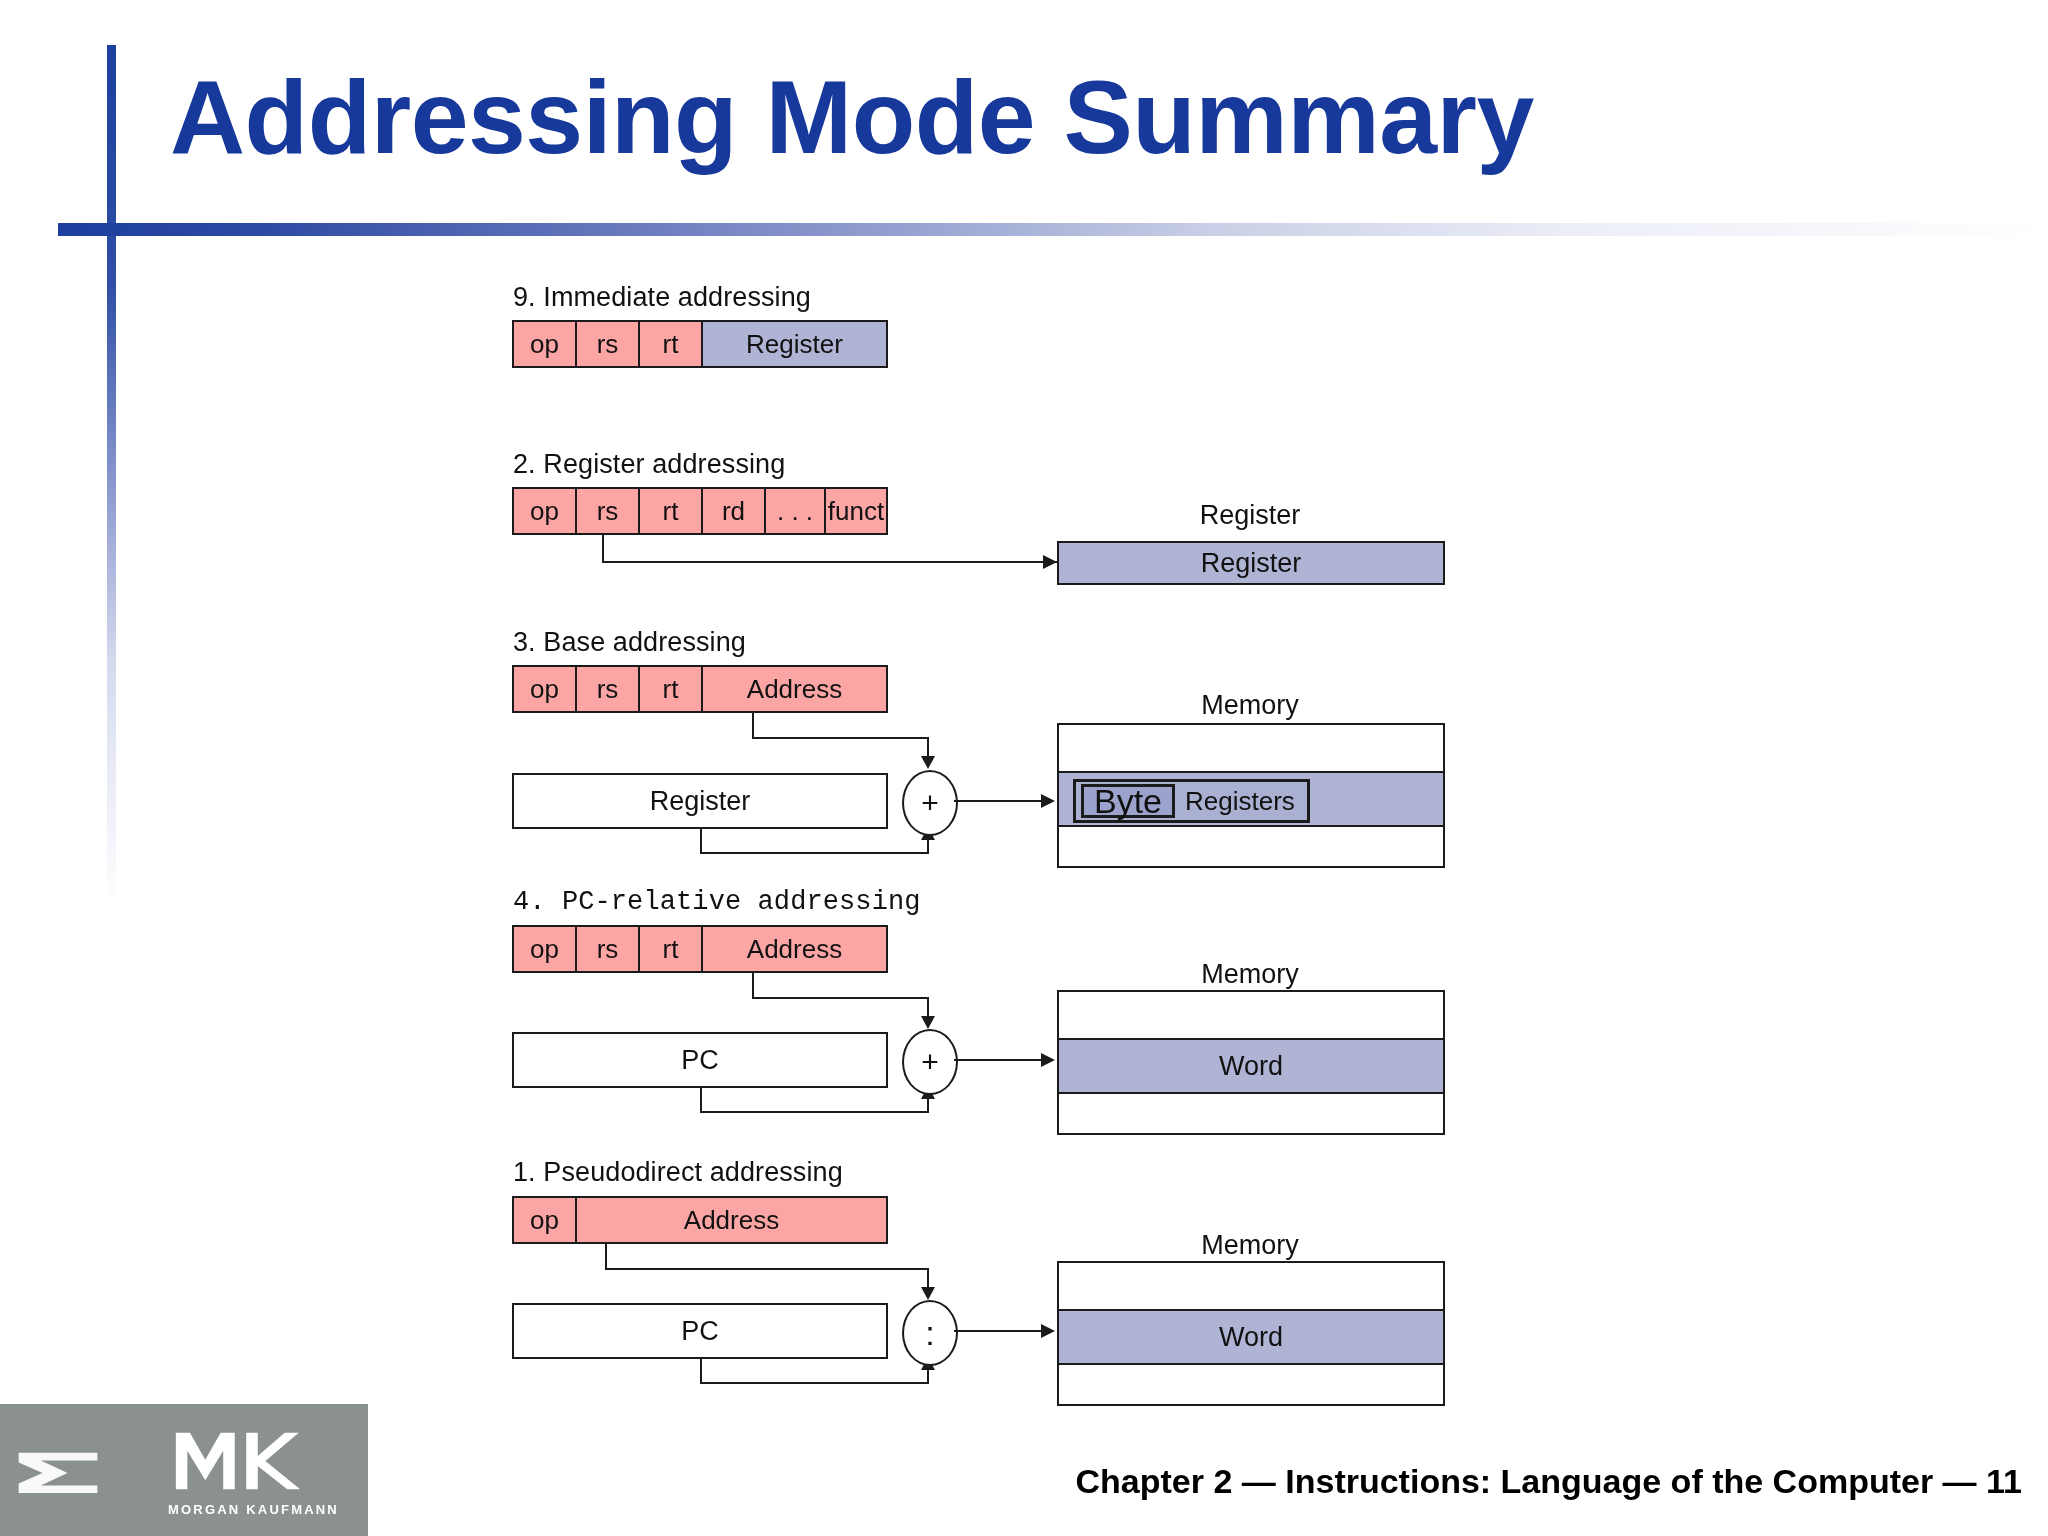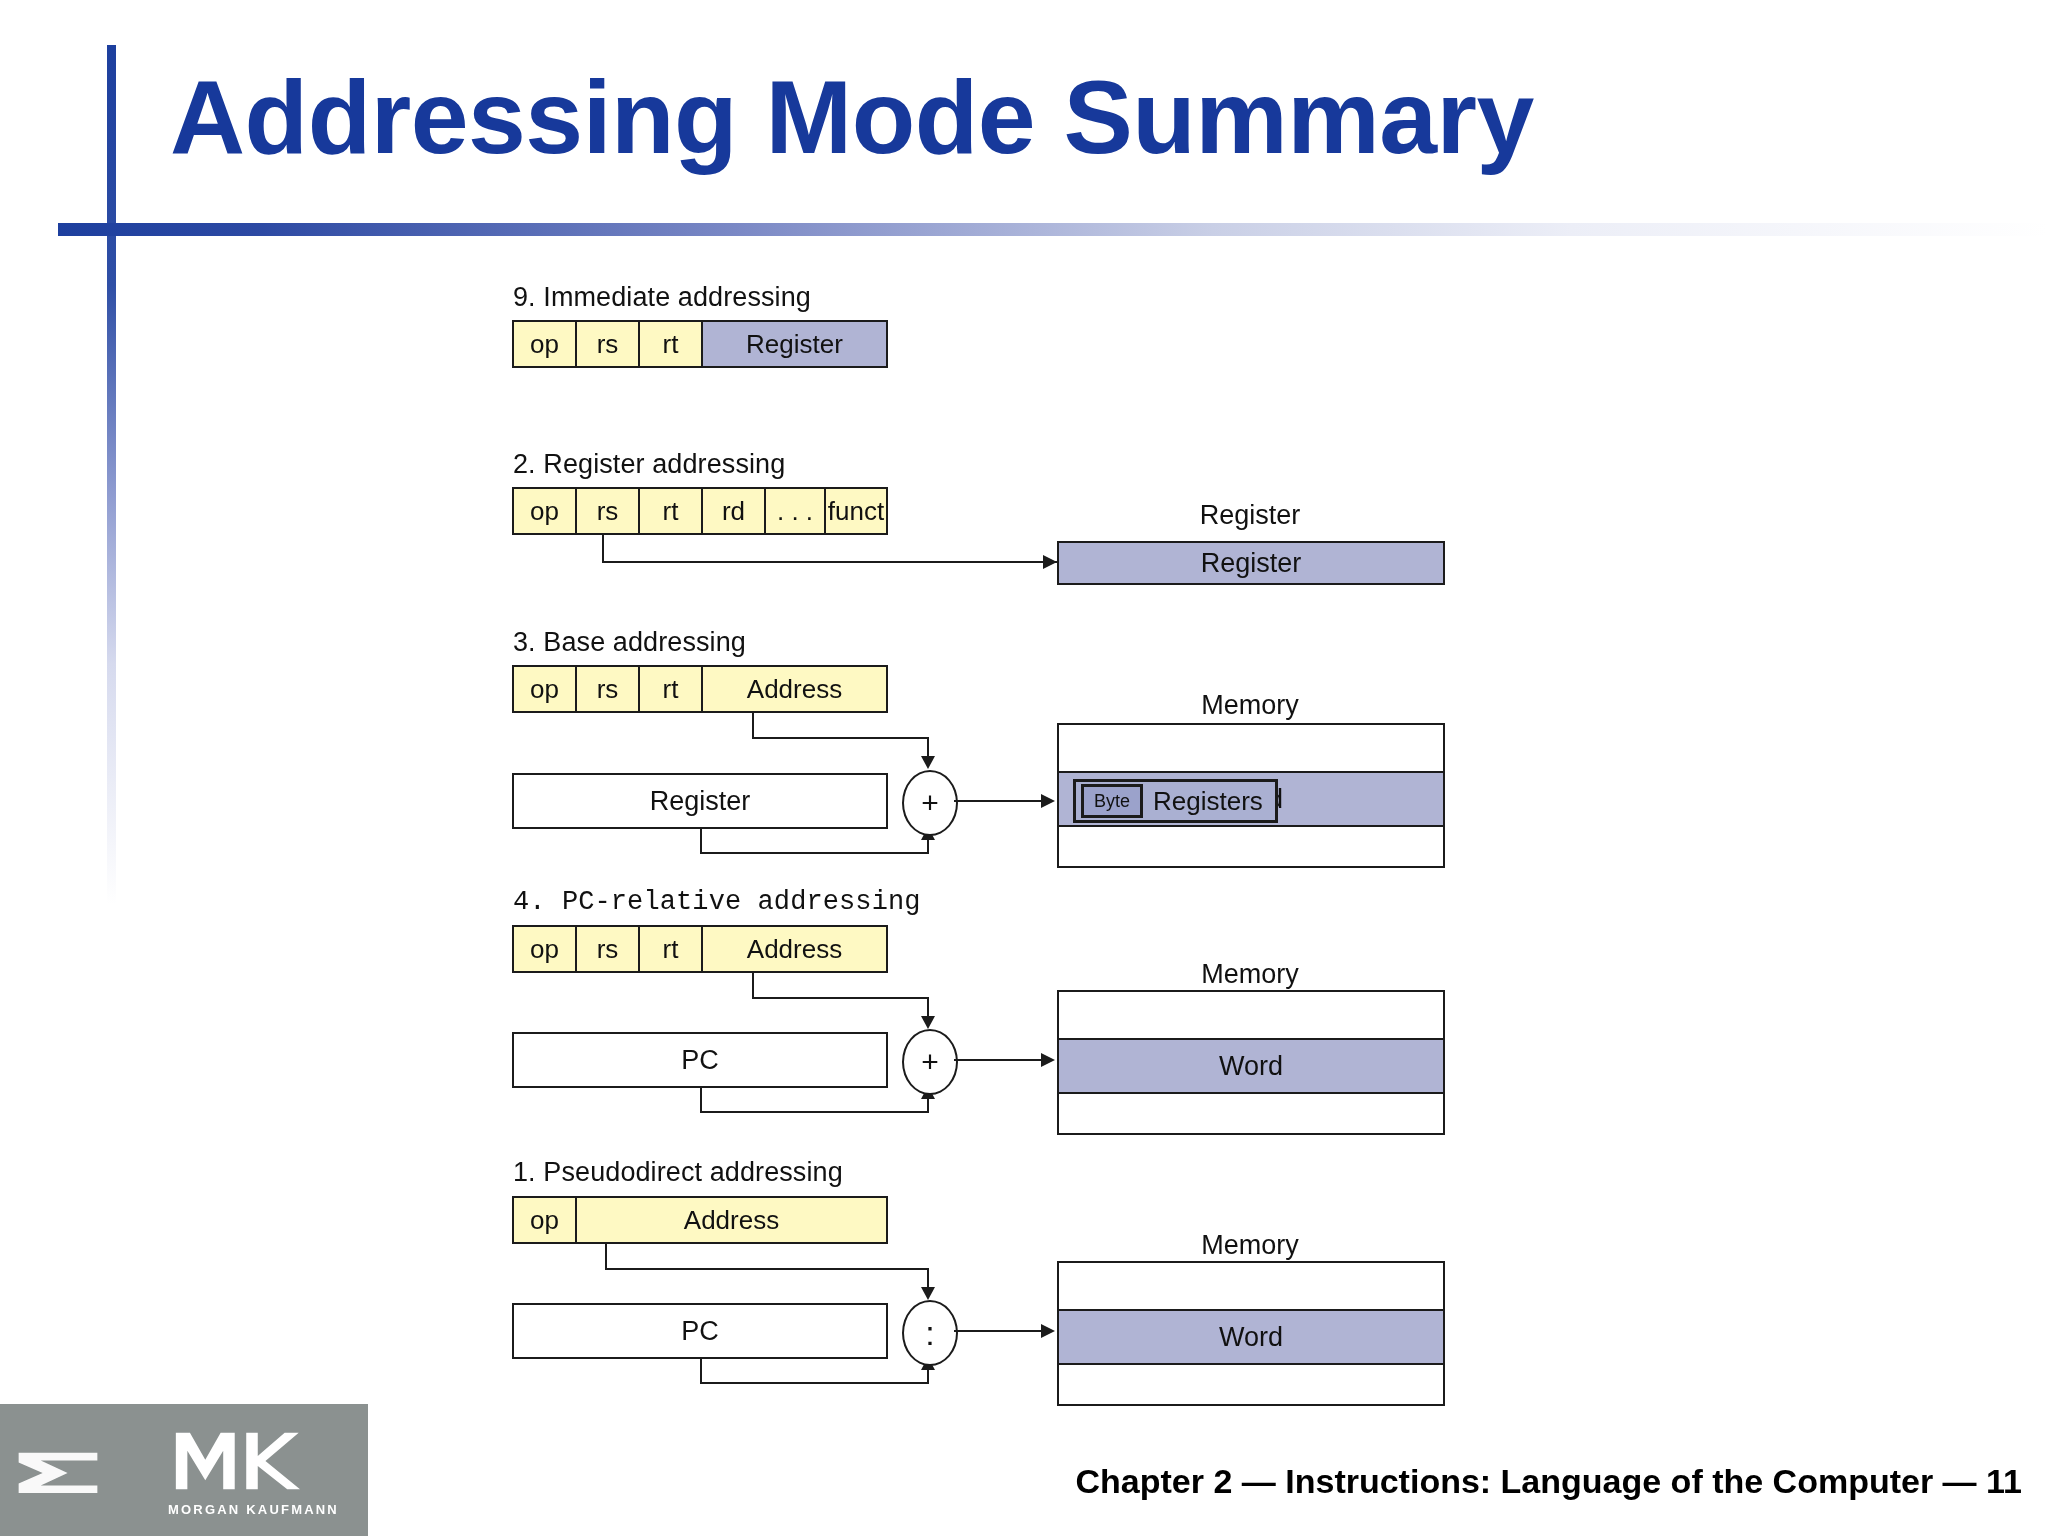--- a/index.html
+++ b/index.html
@@ -53,21 +53,21 @@
     white-space: nowrap;
     letter-spacing: 0.1px;
   }
 
   
   .instr {
     position: absolute;
     display: flex;
     border: 2px solid #1b1b1b;
     box-sizing: border-box;
-    background: #fef9c3;
+    background: #fca5a5;
     height: 48px;
   }
   .cell {
     box-sizing: border-box;
     border-right: 2px solid #1b1b1b;
     display: flex;
     align-items: center;
     justify-content: center;
     font-size: 26px;
     color: #111;
@@ -142,21 +142,21 @@
   .byte {
     box-sizing: border-box;
     border: 3px solid #1b1b1b;
     background: #9ba2cb;
     height: 34px;
     margin: 0 10px 0 5px;
     display: flex;
     align-items: center;
     justify-content: center;
     padding: 8px 10px;
-    font-size: 18px;
+    font-size: 34px;
   }
   .hw-label { font-size: 26px; }
 
   
   .opcircle {
     position: absolute;
     width: 52px; height: 62px;
     border: 2px solid #1b1b1b;
     border-radius: 50%;
     background: #ffffff;

